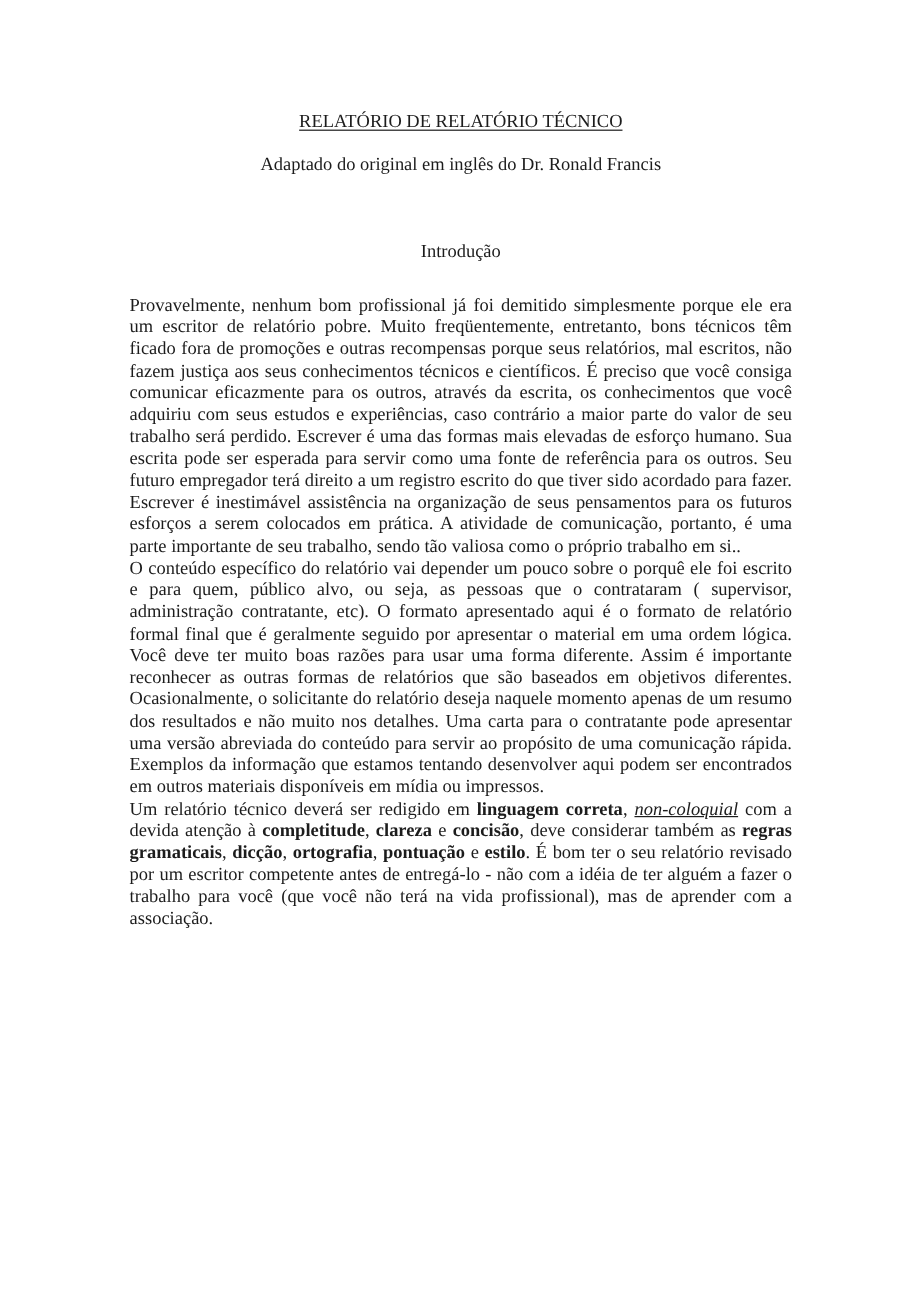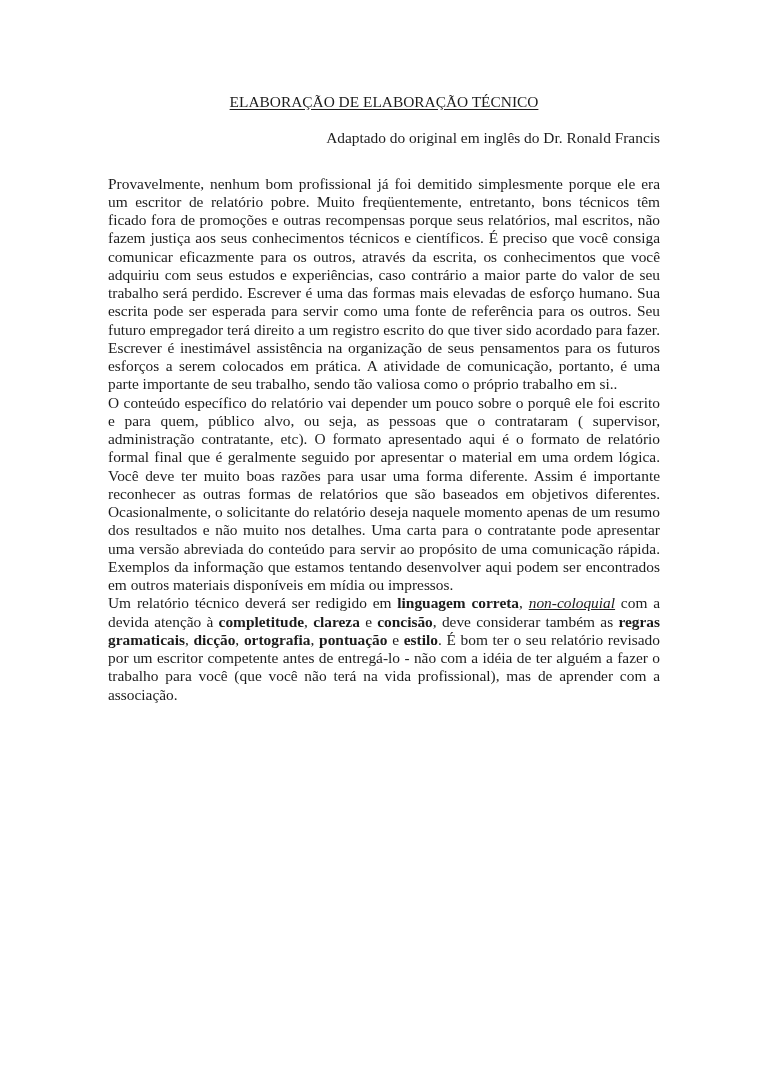--- a/index.html
+++ b/index.html
@@ -13,44 +13,45 @@
     font-size: 15.4px;
     line-height: 18.25px;
     overflow: hidden;
   }
   .content {
     position: absolute;
     left: 108px;
     top: 0;
     width: 552px;
   }
-  p { margin: 0; padding: 0; }
+  p { margin: 0; padding: 0; text-align: center; }
   .doc-title {
     margin-top: 93px;
     text-align: center;
     text-decoration: underline;
     text-underline-offset: 2px;
   }
   .byline-block { text-align: right; margin-top: 18px; }
   .byline-italic { font-style: italic; }
   .section-heading { margin-top: 53px; }
   .body-para { text-align: justify; }
   .para-gap-first { margin-top: 27px; }
   .para-gap { }
   .body-para b { font-weight: bold; }
   .body-para i { font-style: italic; text-decoration: underline; }
 </style>
 </head>
 <body>
 
 <div class="page">
   <div class="content">
-    <p class="doc-title">ELABORAÇÃO DE ELABORAÇÃO TÉCNICO</p>
+    <p class="doc-title">RELATÓRIO DE RELATÓRIO TÉCNICO</p>
     <div class="byline-block">
       <p>Adaptado do original em inglês do Dr. Ronald Francis</p>
     </div>
+    <p class="section-heading">Introdução</p>
     <div id="paragraphs">
         <p class="body-para para-gap-first"><span>Provavelmente, nenhum bom profissional já foi demitido simplesmente porque ele era um escritor de relatório pobre. Muito freqüentemente, entretanto, bons técnicos têm ficado fora de promoções e outras recompensas porque seus relatórios, mal escritos, não fazem justiça aos seus conhecimentos técnicos e científicos. É preciso que você consiga comunicar eficazmente para os outros, através da escrita, os conhecimentos que você adquiriu com seus estudos e experiências, caso contrário a maior parte do valor de seu trabalho será perdido. Escrever é uma das formas mais elevadas de esforço humano. Sua escrita pode ser esperada para servir como uma fonte de referência para os outros. Seu futuro empregador terá direito a um registro escrito do que tiver sido acordado para fazer. Escrever é inestimável assistência na organização de seus pensamentos para os futuros esforços a serem colocados em prática. A atividade de comunicação, portanto, é uma parte importante de seu trabalho, sendo tão valiosa como o próprio trabalho em si..</span></p>
         <p class="body-para para-gap"><span>O conteúdo específico do relatório vai depender um pouco sobre o porquê ele foi escrito e para quem, público alvo, ou seja, as pessoas que o contrataram ( supervisor, administração contratante, etc). O formato apresentado aqui é o formato de relatório formal final que é geralmente seguido por apresentar o material em uma ordem lógica. Você deve ter muito boas razões para usar uma forma diferente. Assim é importante reconhecer as outras formas de relatórios que são baseados em objetivos diferentes. Ocasionalmente, o solicitante do relatório deseja naquele momento apenas de um resumo dos resultados e não muito nos detalhes. Uma carta para o contratante pode apresentar uma versão abreviada do conteúdo para servir ao propósito de uma comunicação rápida. Exemplos da informação que estamos tentando desenvolver aqui podem ser encontrados em outros materiais disponíveis em mídia ou impressos.</span></p>
         <p class="body-para para-gap"><span>Um relatório técnico deverá ser redigido em </span><b>linguagem correta</b><span>, </span><i>non-coloquial</i><span> com a devida atenção à </span><b>completitude</b><span>, </span><b>clareza</b><span> e </span><b>concisão</b><span>, deve considerar também as </span><b>regras gramaticais</b><span>, </span><b>dicção</b><span>, </span><b>ortografia</b><span>, </span><b>pontuação</b><span> e </span><b>estilo</b><span>. É bom ter o seu relatório revisado por um escritor competente antes de entregá-lo - não com a idéia de ter alguém a fazer o trabalho para você (que você não terá na vida profissional), mas de aprender com a associação.</span></p>
       </div>
   </div>
 </div>
 
 </body></html>

